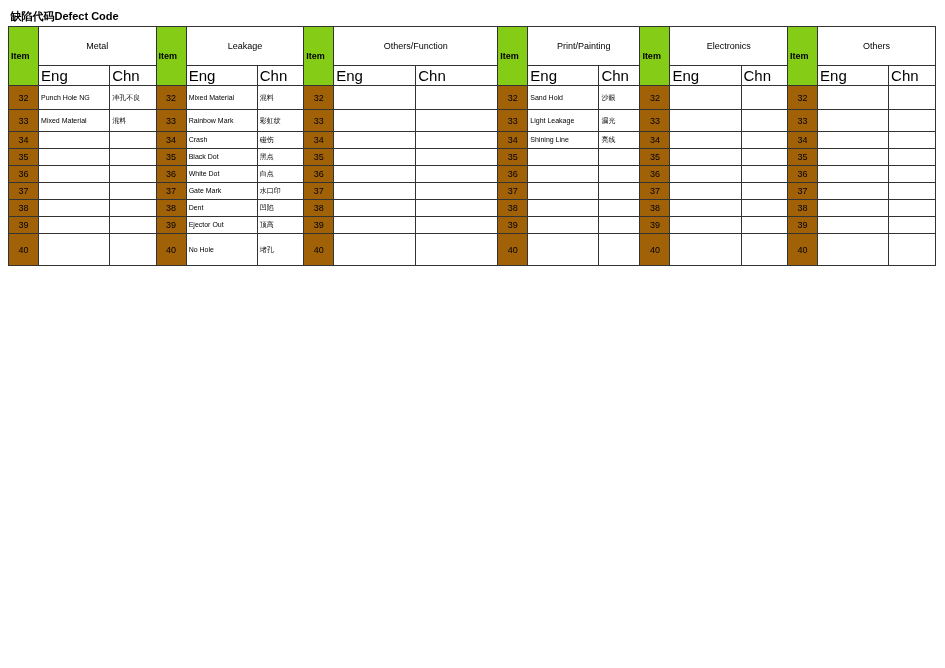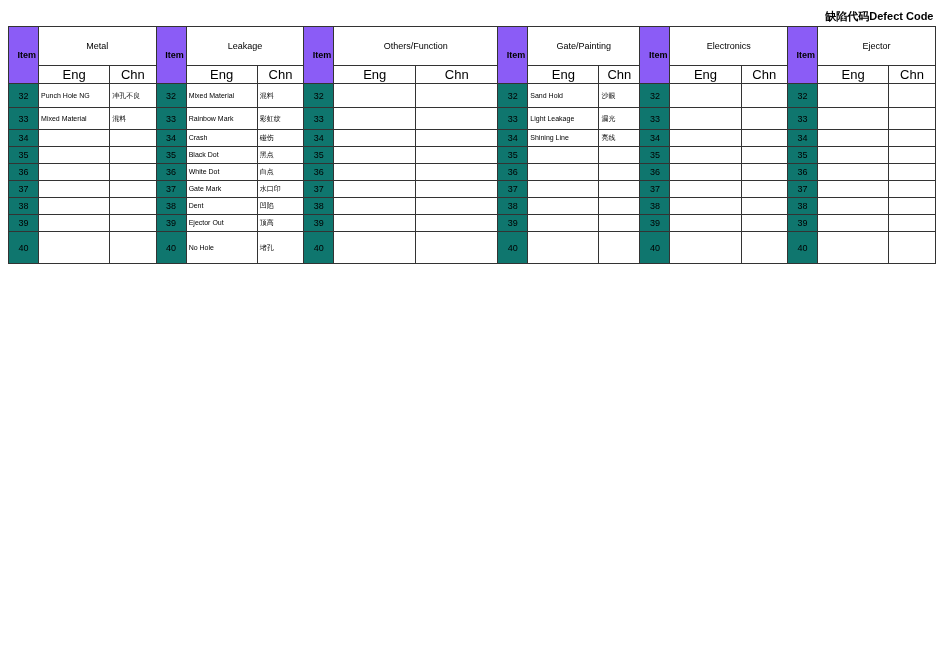--- a/index.html
+++ b/index.html
@@ -1,24 +1,24 @@
 <!DOCTYPE html>
 <html><head>
   <meta charset="utf-8">
   <style>
     * { box-sizing: border-box; }
     body { font-family: Arial, sans-serif; margin: 0; padding: 8px; background: #fff; }
     .wrap { width: 928px; }
     table { border-collapse: collapse; width: 100%; table-layout: fixed; }
     td, th { border: 1px solid #333; font-size: 8px; padding: 1px 2px; overflow: hidden; }
-    .title { text-align: right; font-weight: bold; font-size: 11px; border-left: none; border-right: none; border-top: none; padding-bottom: 2px; }
+    .title { text-align: left; font-weight: bold; font-size: 11px; border-left: none; border-right: none; border-top: none; padding-bottom: 2px; }
     .grp { text-align: center; font-size: 9px; padding: 14px 0; }
-    .item-col { background: #8b5cf6; text-align: right; font-size: 9px; font-weight: bold; width: 22px; }
-    .sub { text-align: center; font-size: 13px; }
-    .num { background: #0f766e; text-align: center; font-size: 9px; padding: 3px 0; }
+    .item-col { background: #84cc16; text-align: left; font-size: 9px; font-weight: bold; width: 22px; }
+    .sub { text-align: left; font-size: 15px; }
+    .num { background: #a16207; text-align: center; font-size: 9px; padding: 3px 0; }
     .cell { font-size: 7px; vertical-align: middle; line-height: 1.1; padding: 2px; }
     .row-32 td { height: 24px; }
     .row-33 td { height: 22px; }
     .row-std td { height: 16px; }
     .row-40 td { height: 32px; }
     col.itemc { width: 22px; }
     col.eng { width: 52px; }
     col.chn { width: 34px; }
     col.eng-wide { width: 60px; }
     col.chn-narrow { width: 30px; }
@@ -53,25 +53,25 @@
           <td colspan="18" class="title">缺陷代码Defect Code</td>
         </tr>
   <tr>
     <td rowspan="2" class="item-col">Item</td>
     <td colspan="2" class="grp">Metal</td>
     <td rowspan="2" class="item-col">Item</td>
     <td colspan="2" class="grp">Leakage</td>
     <td rowspan="2" class="item-col">Item</td>
     <td colspan="2" class="grp">Others/Function</td>
     <td rowspan="2" class="item-col">Item</td>
-    <td colspan="2" class="grp">Gate/Painting</td>
+    <td colspan="2" class="grp">Print/Painting</td>
     <td rowspan="2" class="item-col">Item</td>
     <td colspan="2" class="grp">Electronics</td>
     <td rowspan="2" class="item-col">Item</td>
-    <td colspan="2" class="grp">Ejector</td>
+    <td colspan="2" class="grp">Others</td>
   </tr>
   <tr>
     <td class="sub">Eng</td>
           <td class="sub">Chn</td>
     <td class="sub">Eng</td>
           <td class="sub">Chn</td>
     <td class="sub">Eng</td>
           <td class="sub">Chn</td>
     <td class="sub">Eng</td>
           <td class="sub">Chn</td>

